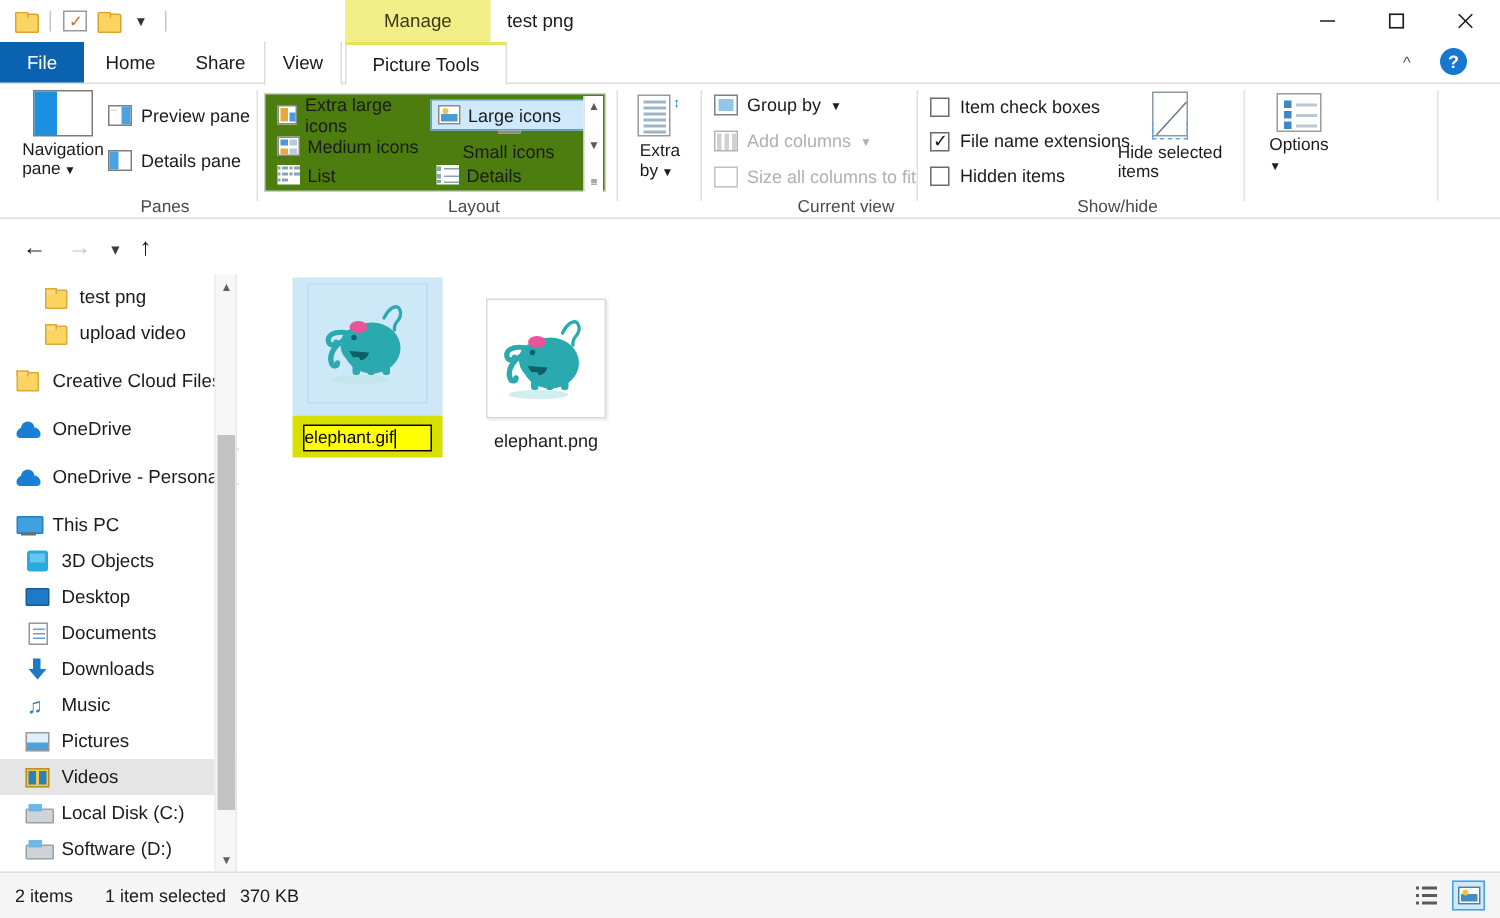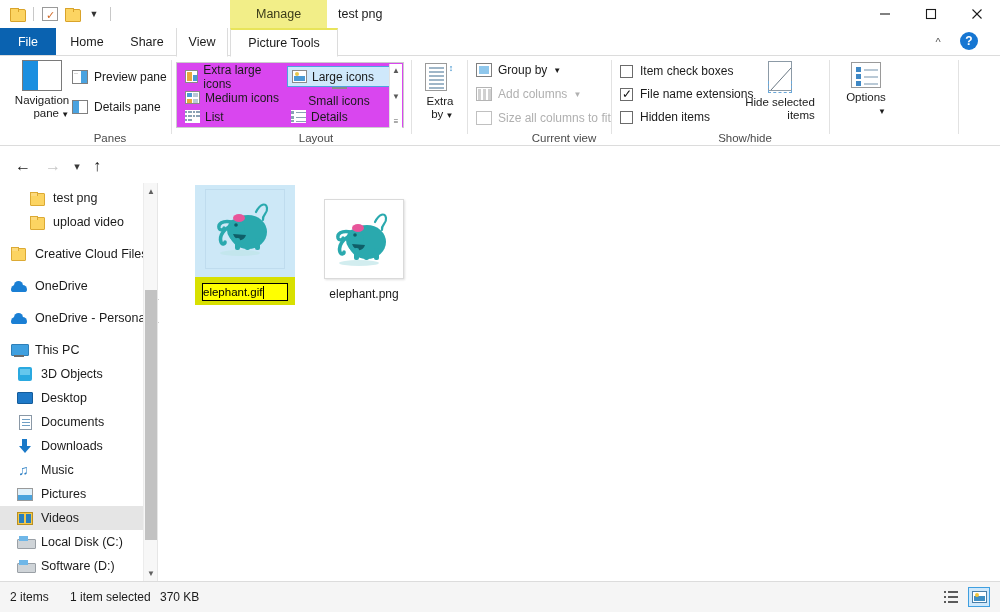--- a/index.html
+++ b/index.html
@@ -64,32 +64,32 @@
   .grp .glabel { position:absolute; bottom:2px; left:0; width:100%; text-align:center;
       font-size:11.5px; color:#4a4a4a;margin-left:24px; }
   .grp .gdiv { position:absolute; right:0; top:4px; width:1px; height:74px; background:#e2e2e2; }
 
   
   .g-panes { left:0; width:172px; }
   .bigbtn { position:absolute; display:flex; flex-direction:column; align-items:center; width:72px; }
   .navpane-btn { left:6px; top:4px; }
   .npicon { width:40px; height:31px; border:1px solid #7a7a7a; background:#fff; position:relative; }
   .npicon:before { content:""; position:absolute; left:0; top:0; width:15px; height:29px; background:#1b8fe0; }
-  .bigbtn .lbl { margin-top:3px; font-size:11.5px; text-align:right; line-height:13px; color:#1b1b1b; }
+  .bigbtn .lbl { margin-top:3px; font-size:11.5px; text-align:left; line-height:13px; color:#1b1b1b; }
   .caretdn { font-size:8px; }
   .smallitem { position:absolute; display:flex; align-items:center; gap:6px; font-size:12px; color:#1b1b1b; }
   .panebox { width:16px; height:14px; border:1px solid #7f7f7f; background:#fff; position:relative; }
   .panebox.left:before { content:""; position:absolute; left:0; top:0; width:6px; height:12px; background:#4aa3e0; }
   .panebox.right:before { content:""; position:absolute; right:0; top:0; width:6px; height:12px; background:#4aa3e0; }
   .panebox.right:after { content:""; position:absolute; left:1px; top:2px; width:4px; height:1px;
       box-shadow:0 0 0 0 #ccc; background:#d7d7d7; }
 
   
   .g-layout { left:172px; width:240px; }
-  .layoutbox { position:absolute; left:4px; top:6px; width:228px; height:66px; border:1px solid #cdcdcd; background:#d946ef; }
+  .layoutbox { position:absolute; left:4px; top:6px; width:228px; height:66px; border:1px solid #cdcdcd; background:#4d7c0f; }
   .lopt { position:absolute; height:21px; display:flex; align-items:center; gap:5px; padding:0 4px;
       font-size:12px; color:#1b1b1b; }
   .lopt.sel { background:#cfe8fb; border:1px solid #4da3e0; }
   .liconimg { width:15px; height:13px; border:1px solid #8a8a8a; background:#fff; position:relative; overflow:hidden; }
   .liconimg i { position:absolute; display:block; }
   .lscroll { position:absolute; right:1px; top:1px; width:13px; height:64px; background:#fff;
       border-left:1px solid #e2e2e2; display:flex; flex-direction:column; align-items:center;
       justify-content:space-between; padding:2px 0; color:#5a5a5a; font-size:8px; }
 
   

